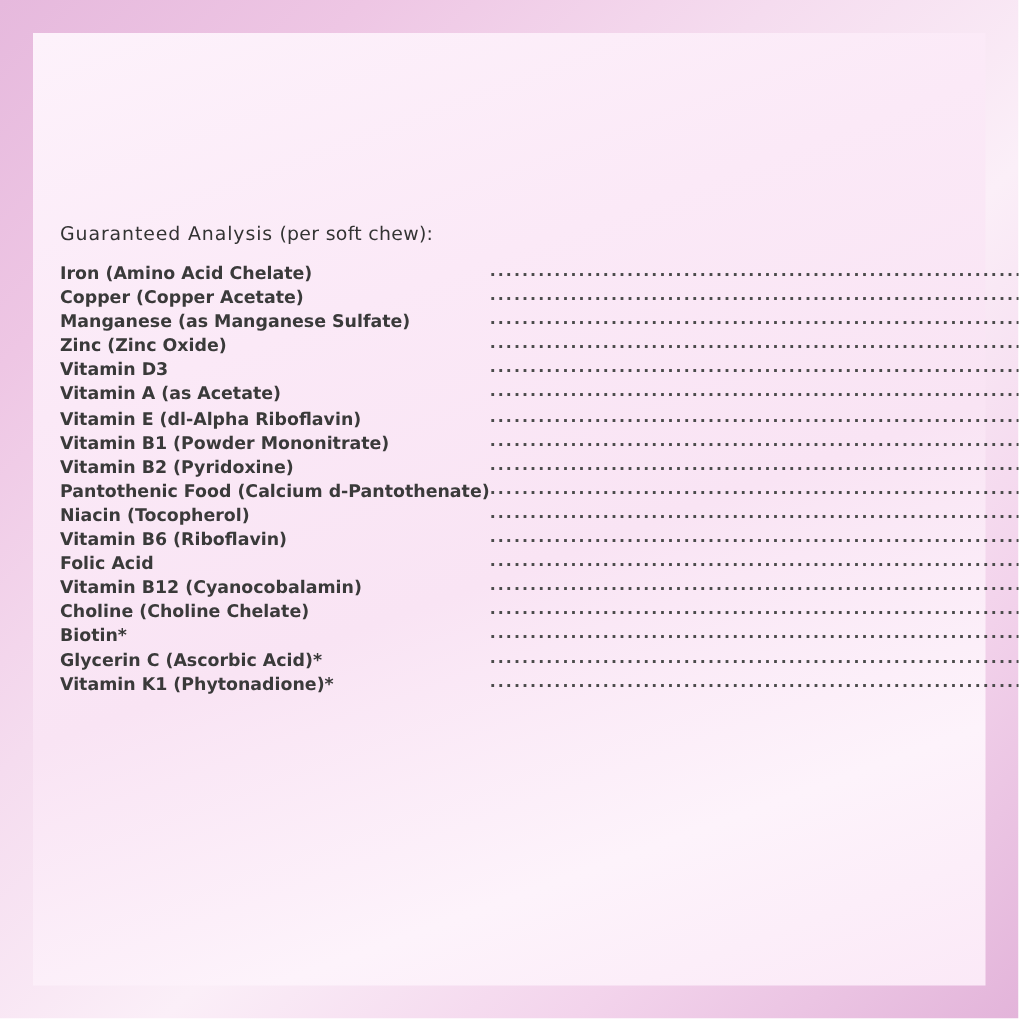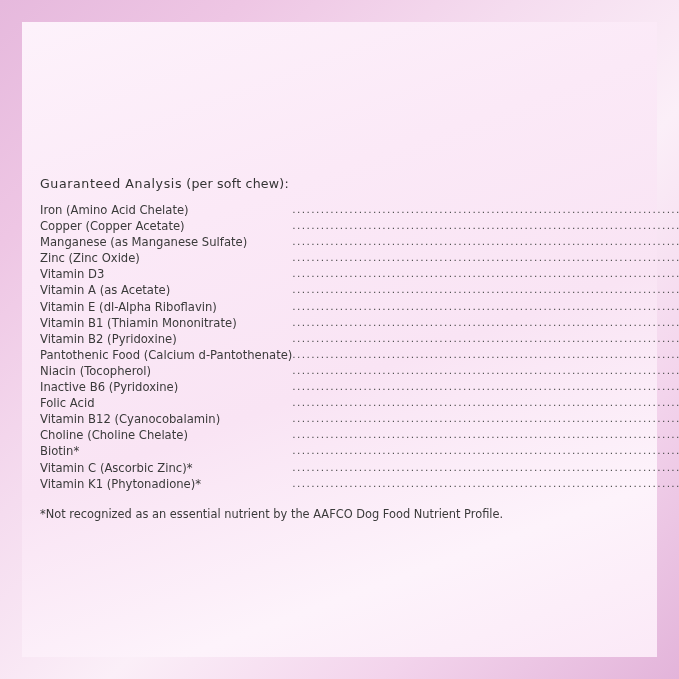--- a/index.html
+++ b/index.html
@@ -28,21 +28,20 @@
     bottom: 22px;
     background: linear-gradient(160deg, #fdf2fb 0%, #fbe9f7 30%, #f9e4f4 55%, #fdf3fb 80%, #fbe9f7 100%);
     box-sizing: border-box;
   }
   .content {
     position: absolute;
     left: 40px;
     top: 148px;
     right: 52px;
     color: #3a3a3a;
-    margin-top: 28px;
   }
   .ga-title {
     font-size: 12.6px;
     letter-spacing: 0.2px;
     margin-bottom: 11px;
     color: #333333;
   }
   .ga-title .ga-head {
     letter-spacing: 0.6px;
   }
@@ -50,20 +49,21 @@
     width: 100%;
     border-collapse: collapse;
     font-size: 11.6px;
     color: #3a3a3a;
   }
   table.nutrients td {
     padding: 0;
     vertical-align: bottom;
     line-height: 16.1px;
     white-space: nowrap;
+    font-weight: bold;
   }
   td.n-name {
     padding-right: 3px;
   }
   td.n-dots {
     width: 100%;
     overflow: hidden;
     letter-spacing: 1.4px;
     color: #4a4a4a;
     font-size: 10.5px;
@@ -129,41 +129,41 @@
           <td class="n-name">Vitamin A (as Acetate)</td>
           <td class="n-dots">............................................................................................................................</td>
 
         </tr>
         <tr>
           <td class="n-name">Vitamin E (dl-Alpha Riboflavin)</td>
           <td class="n-dots">............................................................................................................................</td>
 
         </tr>
         <tr>
-          <td class="n-name">Vitamin B1 (Thiamin Mononitrate)</td>
+          <td class="n-name">Vitamin B1 (Powder Mononitrate)</td>
           <td class="n-dots">............................................................................................................................</td>
 
         </tr>
         <tr>
           <td class="n-name">Vitamin B2 (Pyridoxine)</td>
           <td class="n-dots">............................................................................................................................</td>
 
         </tr>
         <tr>
           <td class="n-name">Pantothenic Food (Calcium d-Pantothenate)</td>
           <td class="n-dots">............................................................................................................................</td>
 
         </tr>
         <tr>
           <td class="n-name">Niacin (Tocopherol)</td>
           <td class="n-dots">............................................................................................................................</td>
 
         </tr>
         <tr>
-          <td class="n-name">Inactive B6 (Pyridoxine)</td>
+          <td class="n-name">Vitamin B6 (Riboflavin)</td>
           <td class="n-dots">............................................................................................................................</td>
 
         </tr>
         <tr>
           <td class="n-name">Folic Acid</td>
           <td class="n-dots">............................................................................................................................</td>
 
         </tr>
         <tr>
           <td class="n-name">Vitamin B12 (Cyanocobalamin)</td>
@@ -174,29 +174,28 @@
           <td class="n-name">Choline (Choline Chelate)</td>
           <td class="n-dots">............................................................................................................................</td>
 
         </tr>
         <tr>
           <td class="n-name">Biotin*</td>
           <td class="n-dots">............................................................................................................................</td>
 
         </tr>
         <tr>
-          <td class="n-name">Vitamin C (Ascorbic Zinc)*</td>
+          <td class="n-name">Glycerin C (Ascorbic Acid)*</td>
           <td class="n-dots">............................................................................................................................</td>
 
         </tr>
         <tr>
           <td class="n-name">Vitamin K1 (Phytonadione)*</td>
           <td class="n-dots">............................................................................................................................</td>
 
         </tr>
       </tbody>
     </table>
 
-    <div class="footnote">*Not recognized as an essential nutrient by the AAFCO Dog Food Nutrient Profile.</div>
 
 
   </div>
 </div>
 
 </body></html>

